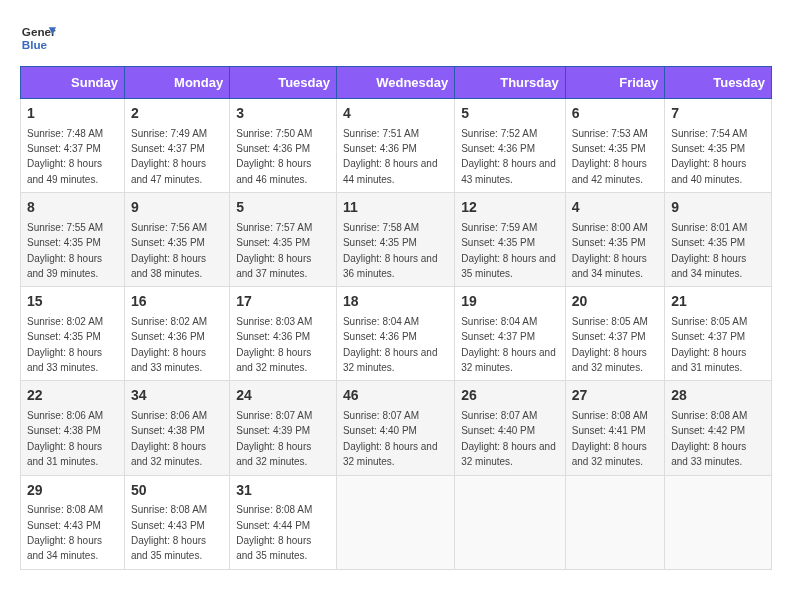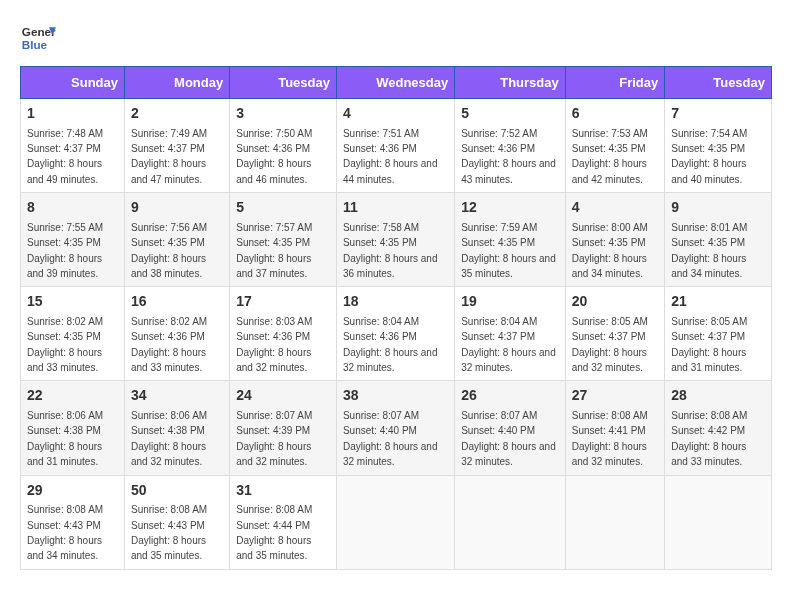--- a/index.html
+++ b/index.html
@@ -131,21 +131,21 @@
         <td><span class="day-num">17</span><span class="day-detail">Sunrise: 8:03 AM<br>Sunset: 4:36 PM<br>Daylight: 8 hours and 32 minutes.</span></td>
         <td><span class="day-num">18</span><span class="day-detail">Sunrise: 8:04 AM<br>Sunset: 4:36 PM<br>Daylight: 8 hours and 32 minutes.</span></td>
         <td><span class="day-num">19</span><span class="day-detail">Sunrise: 8:04 AM<br>Sunset: 4:37 PM<br>Daylight: 8 hours and 32 minutes.</span></td>
         <td><span class="day-num">20</span><span class="day-detail">Sunrise: 8:05 AM<br>Sunset: 4:37 PM<br>Daylight: 8 hours and 32 minutes.</span></td>
         <td><span class="day-num">21</span><span class="day-detail">Sunrise: 8:05 AM<br>Sunset: 4:37 PM<br>Daylight: 8 hours and 31 minutes.</span></td>
       </tr>
       <tr>
         <td><span class="day-num">22</span><span class="day-detail">Sunrise: 8:06 AM<br>Sunset: 4:38 PM<br>Daylight: 8 hours and 31 minutes.</span></td>
         <td><span class="day-num">34</span><span class="day-detail">Sunrise: 8:06 AM<br>Sunset: 4:38 PM<br>Daylight: 8 hours and 32 minutes.</span></td>
         <td><span class="day-num">24</span><span class="day-detail">Sunrise: 8:07 AM<br>Sunset: 4:39 PM<br>Daylight: 8 hours and 32 minutes.</span></td>
-        <td><span class="day-num">38</span><span class="day-detail">Sunrise: 8:07 AM<br>Sunset: 4:40 PM<br>Daylight: 8 hours and 32 minutes.</span></td>
+        <td><span class="day-num">46</span><span class="day-detail">Sunrise: 8:07 AM<br>Sunset: 4:40 PM<br>Daylight: 8 hours and 32 minutes.</span></td>
         <td><span class="day-num">26</span><span class="day-detail">Sunrise: 8:07 AM<br>Sunset: 4:40 PM<br>Daylight: 8 hours and 32 minutes.</span></td>
         <td><span class="day-num">27</span><span class="day-detail">Sunrise: 8:08 AM<br>Sunset: 4:41 PM<br>Daylight: 8 hours and 32 minutes.</span></td>
         <td><span class="day-num">28</span><span class="day-detail">Sunrise: 8:08 AM<br>Sunset: 4:42 PM<br>Daylight: 8 hours and 33 minutes.</span></td>
       </tr>
       <tr>
         <td><span class="day-num">29</span><span class="day-detail">Sunrise: 8:08 AM<br>Sunset: 4:43 PM<br>Daylight: 8 hours and 34 minutes.</span></td>
         <td><span class="day-num">50</span><span class="day-detail">Sunrise: 8:08 AM<br>Sunset: 4:43 PM<br>Daylight: 8 hours and 35 minutes.</span></td>
         <td><span class="day-num">31</span><span class="day-detail">Sunrise: 8:08 AM<br>Sunset: 4:44 PM<br>Daylight: 8 hours and 35 minutes.</span></td>
         <td class="empty"></td>
         <td class="empty"></td>

